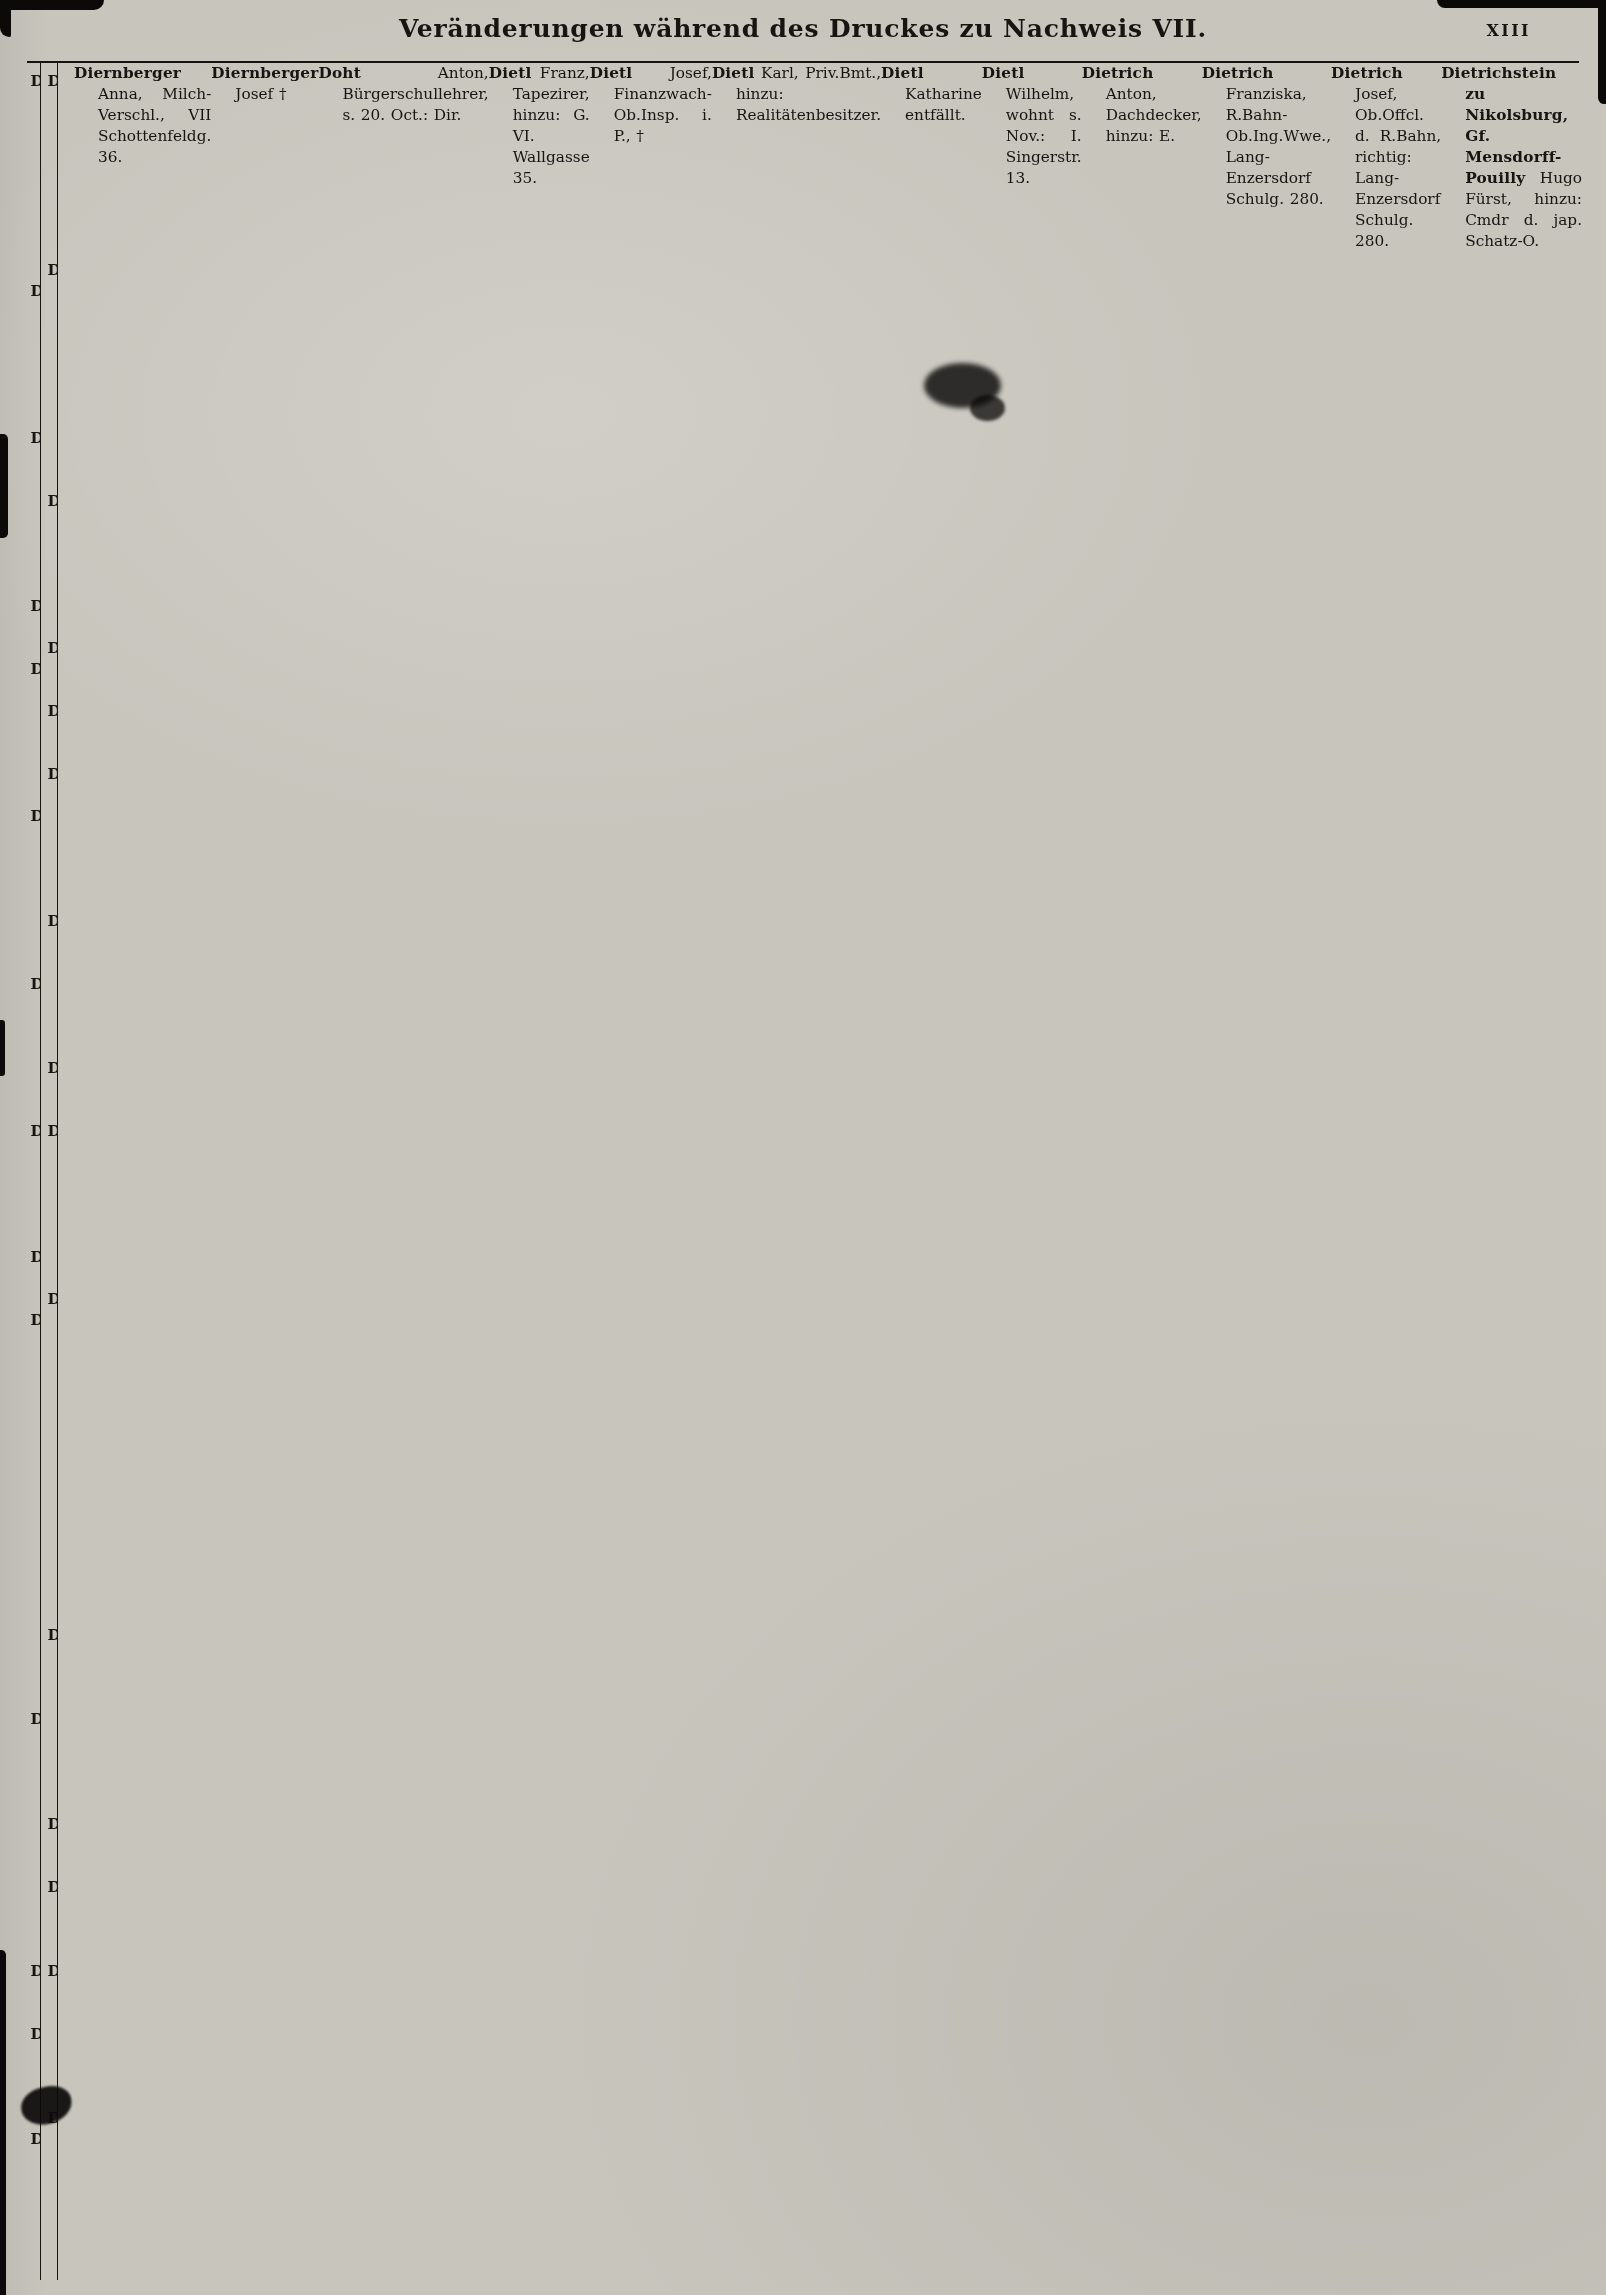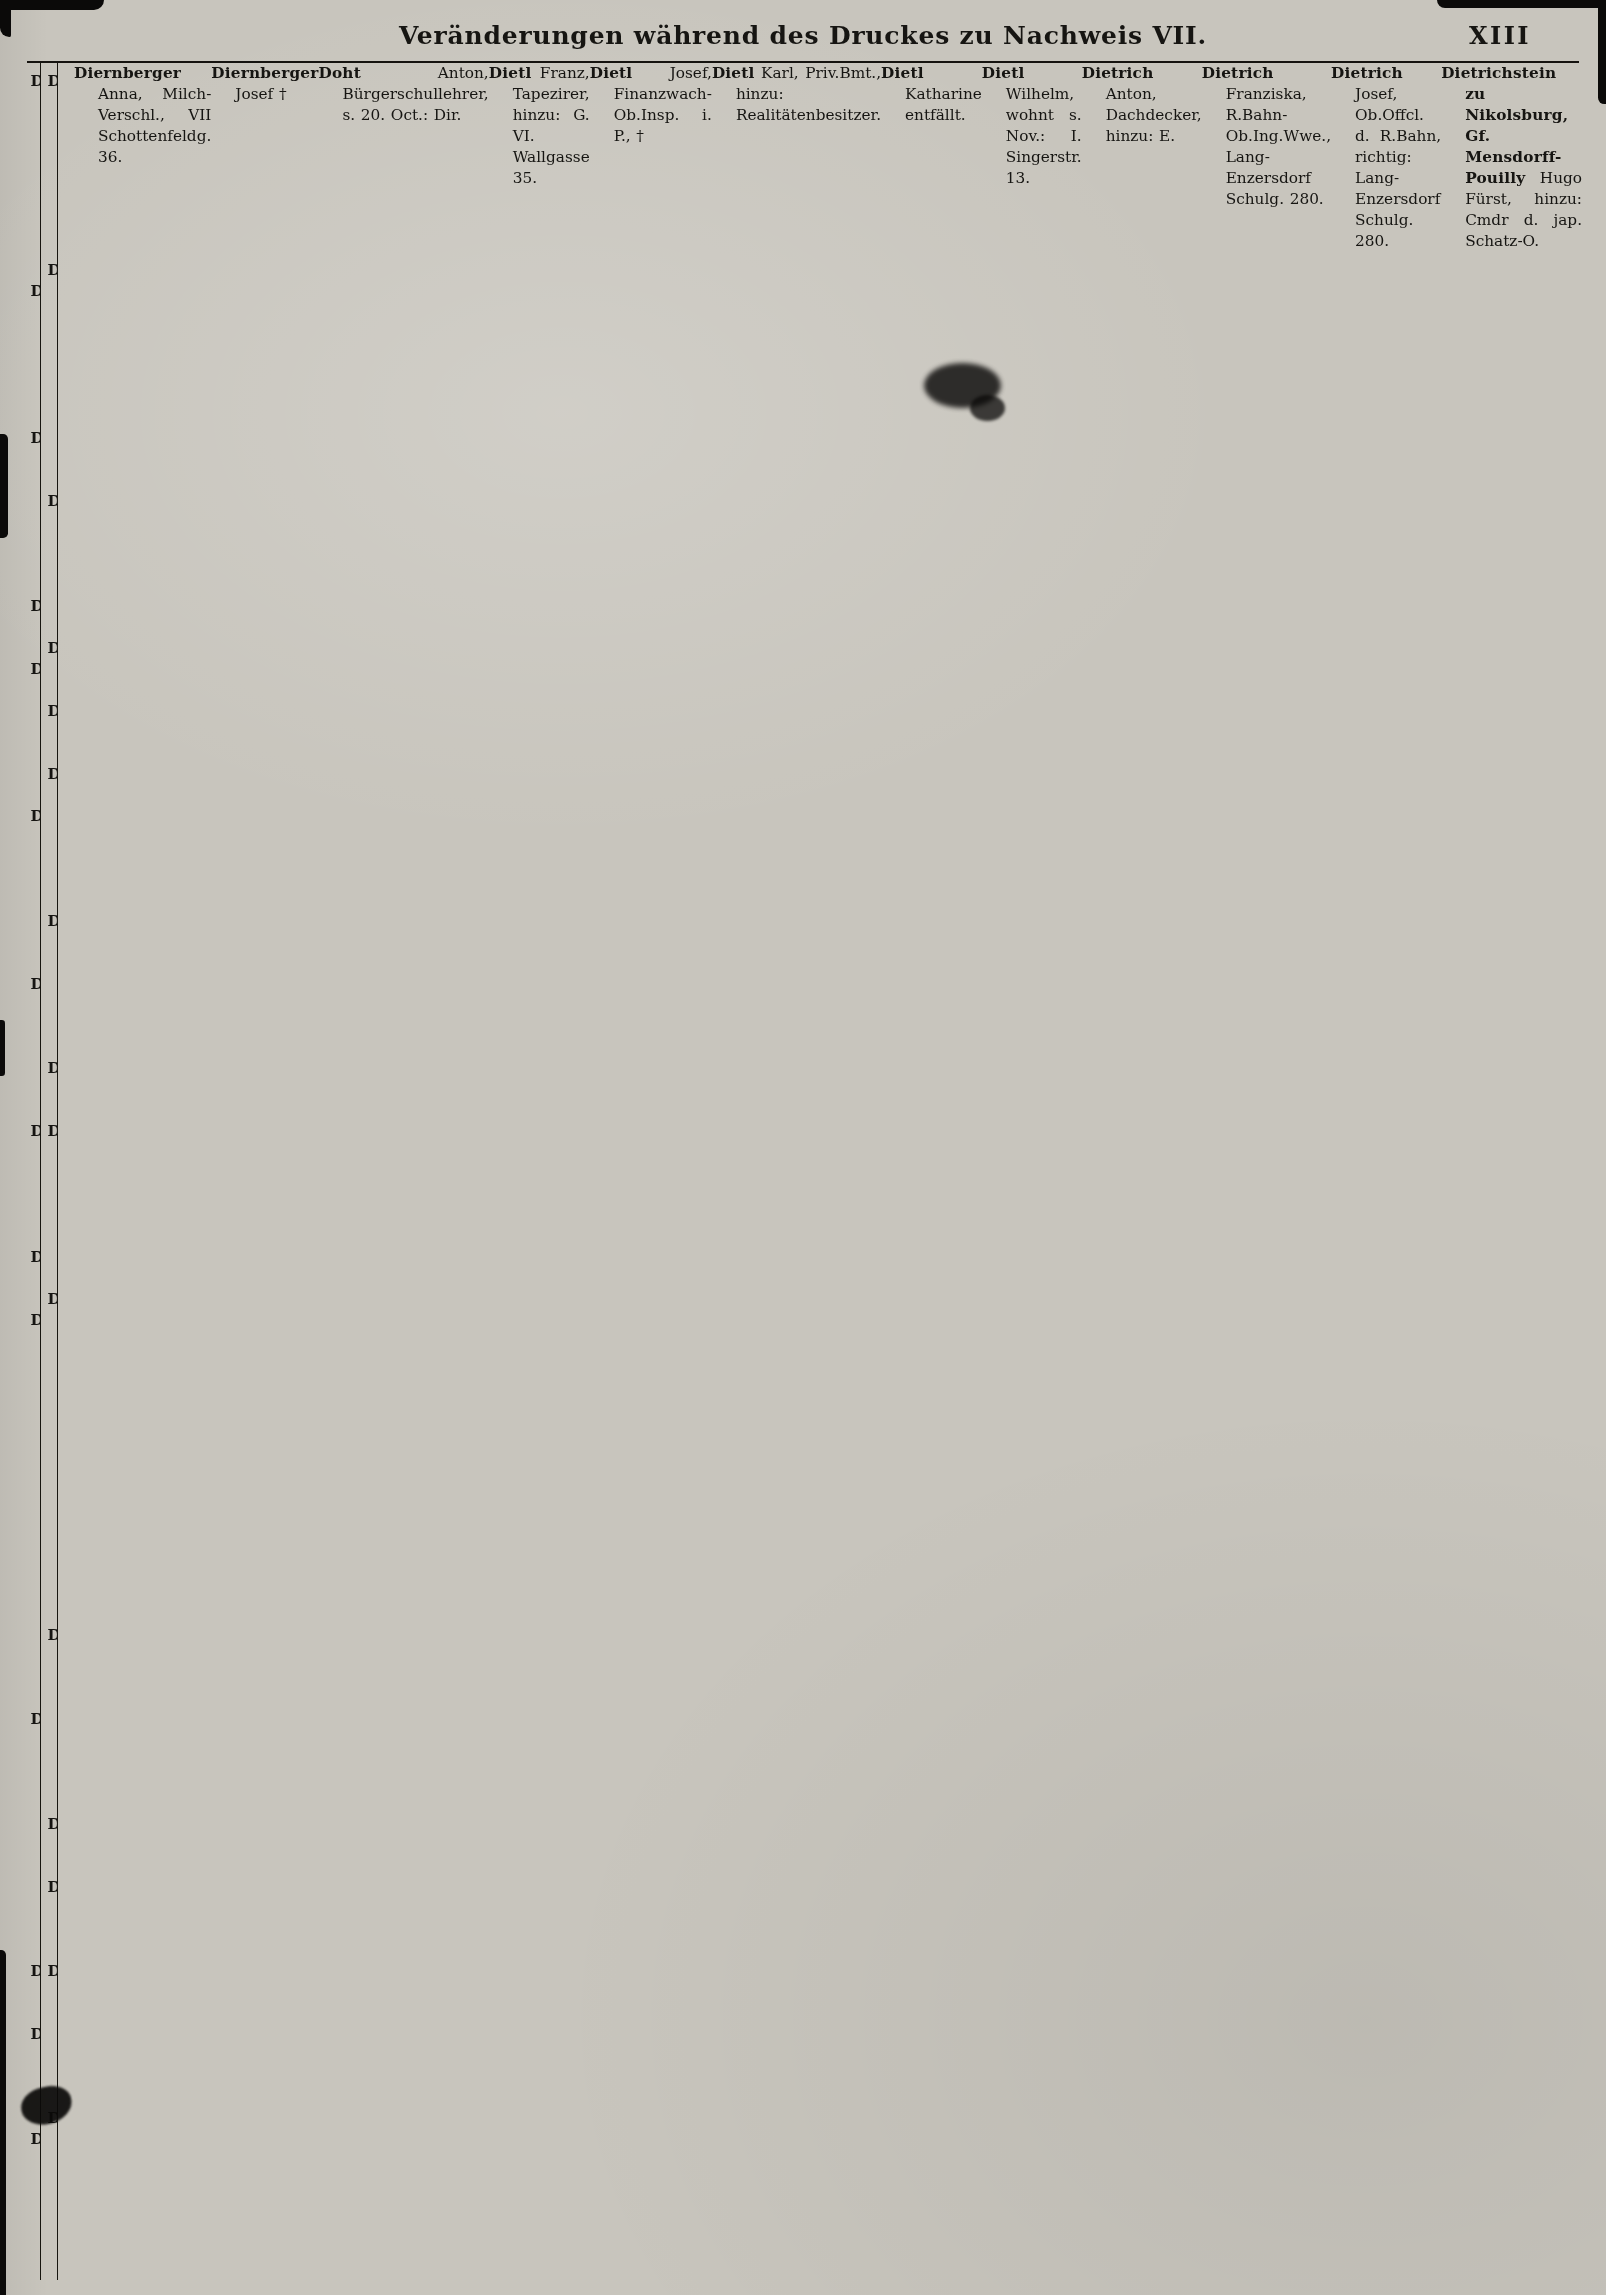--- a/index.html
+++ b/index.html
@@ -12,23 +12,23 @@
     -webkit-font-smoothing: antialiased;
   }
   .page {
     position: relative; width: 1606px; height: 2295px; overflow: hidden;
     background:
       radial-gradient(ellipse 1124px 723px at 35% 18%, rgba(255,255,255,0.16), transparent 60%),
       radial-gradient(ellipse 1365px 1044px at 85% 88%, rgba(0,0,0,0.06), transparent 60%),
       linear-gradient(90deg, rgba(0,0,0,0.05), rgba(0,0,0,0) 48px),
       #c8c5bd;
   }
-  .header { position: relative; margin: 0 27px; padding-top: 21px; height: 63px; border-bottom: 2.4px solid #15130f; }
+  .header { position: relative; margin: 0 27px; padding-top: 14px; height: 63px; border-bottom: 2.4px solid #15130f; }
   .title { margin: 0; text-align: center; font-size: 25px; font-weight: bold; letter-spacing: 0.8px; }
-  .pagenum { position: absolute; right: 48px; top: 21px; font-size: 24px; font-weight: bold; letter-spacing: 2.4px; }
+  .pagenum { position: absolute; right: 48px; top: 21px; font-size: 16px; font-weight: bold; letter-spacing: 2.4px; }
   .cols { display: flex; margin: 0 24px; height: 2217px; overflow: hidden; }
   .col { flex: 1 1 0; padding: 8px 9.6px 0 6.4px; overflow: hidden; }
   .col + .col { border-left: 1.6px solid #17150f; }
   .entry {
     margin: 0; font-size: 15.3px; line-height: 21px;
     text-align: justify; padding-left: 24px; text-indent: -24px;
     word-spacing: 0.8px;
   }
   .ename { font-weight: 700; letter-spacing: 0.2px; }
   .artifact { position: absolute; background: #0b0a09; pointer-events: none; }

